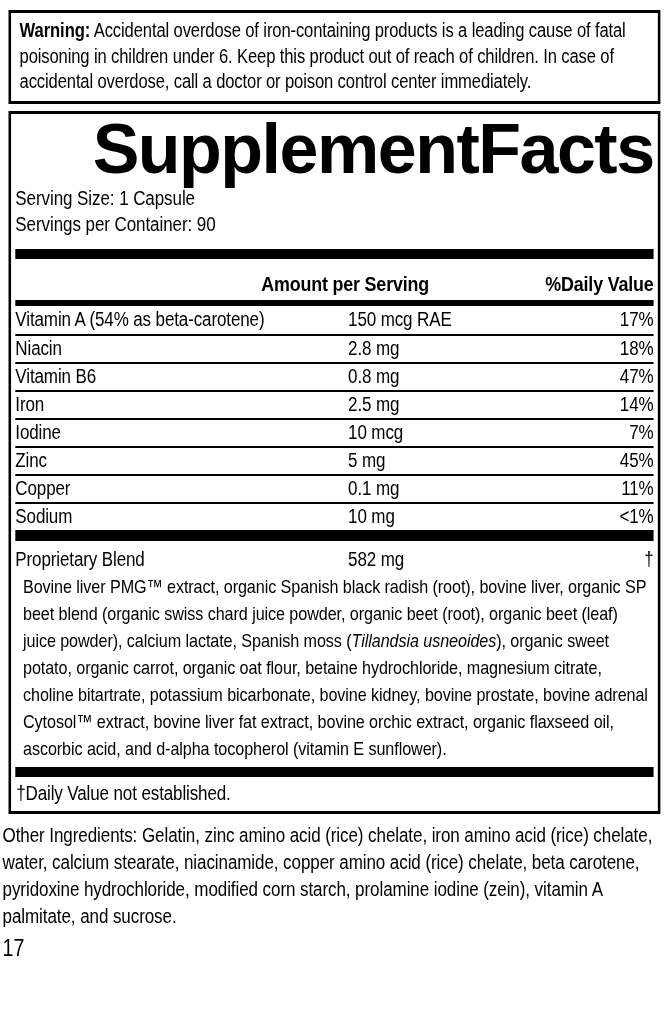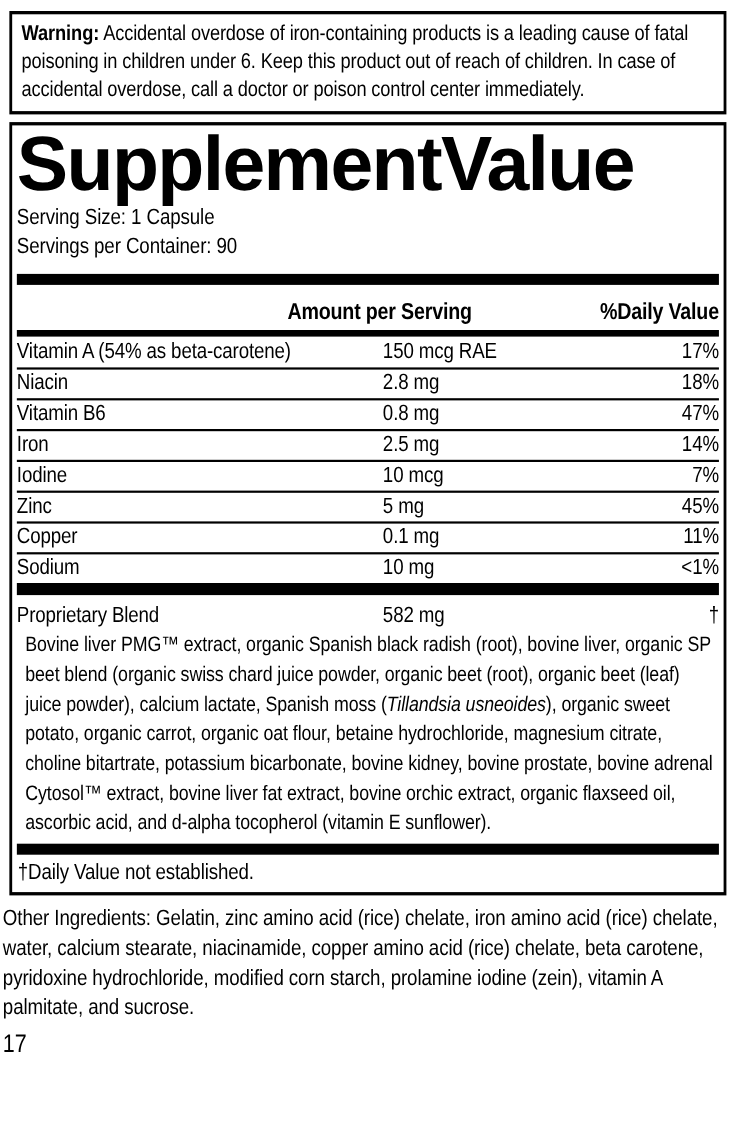--- a/index.html
+++ b/index.html
@@ -31,21 +31,21 @@
     margin-bottom: 7px;
   }
   .warning-box b { letter-spacing: -0.1px; }
   .facts-box { padding: 2px 5px 4px 5px; }
 
   .title-row {
     width: 85.11%;
     transform: scaleX(1.175);
     transform-origin: 0 0;
     display: flex;
-    justify-content: flex-start;
+    justify-content: flex-end;
     align-items: baseline;
     font-size: 70px;
     font-weight: bold;
     letter-spacing: -1.5px;
     line-height: 62px;
     margin-top: 2px;
     white-space: nowrap;
   }
   .serving-line { font-size: 20px; line-height: 26px; letter-spacing: -0.1px; }
   .serving-size { margin-top: 5px; }
@@ -122,21 +122,21 @@
 
   <div class="box warning-box">
     <b>Warning:</b>
     <span>Accidental overdose of iron-containing products is a leading cause of fatal poisoning in children under 6. Keep this product out of reach of children. In case of accidental overdose, call a doctor or poison control center immediately.</span>
   </div>
 
   <div class="box facts-box">
 
     <div class="title-row">
         <span>Supplement</span>
-        <span>Value</span>
+        <span>Facts</span>
       </div>
 
     <div class="serving-line serving-size">Serving Size: 1 Capsule</div>
     <div class="serving-line">Servings per Container: 90</div>
 
     <div class="bar bar-top"></div>
 
     <div class="col-header">
       <span class="spacer"></span>
       <span class="amount-h">Amount per Serving</span>

